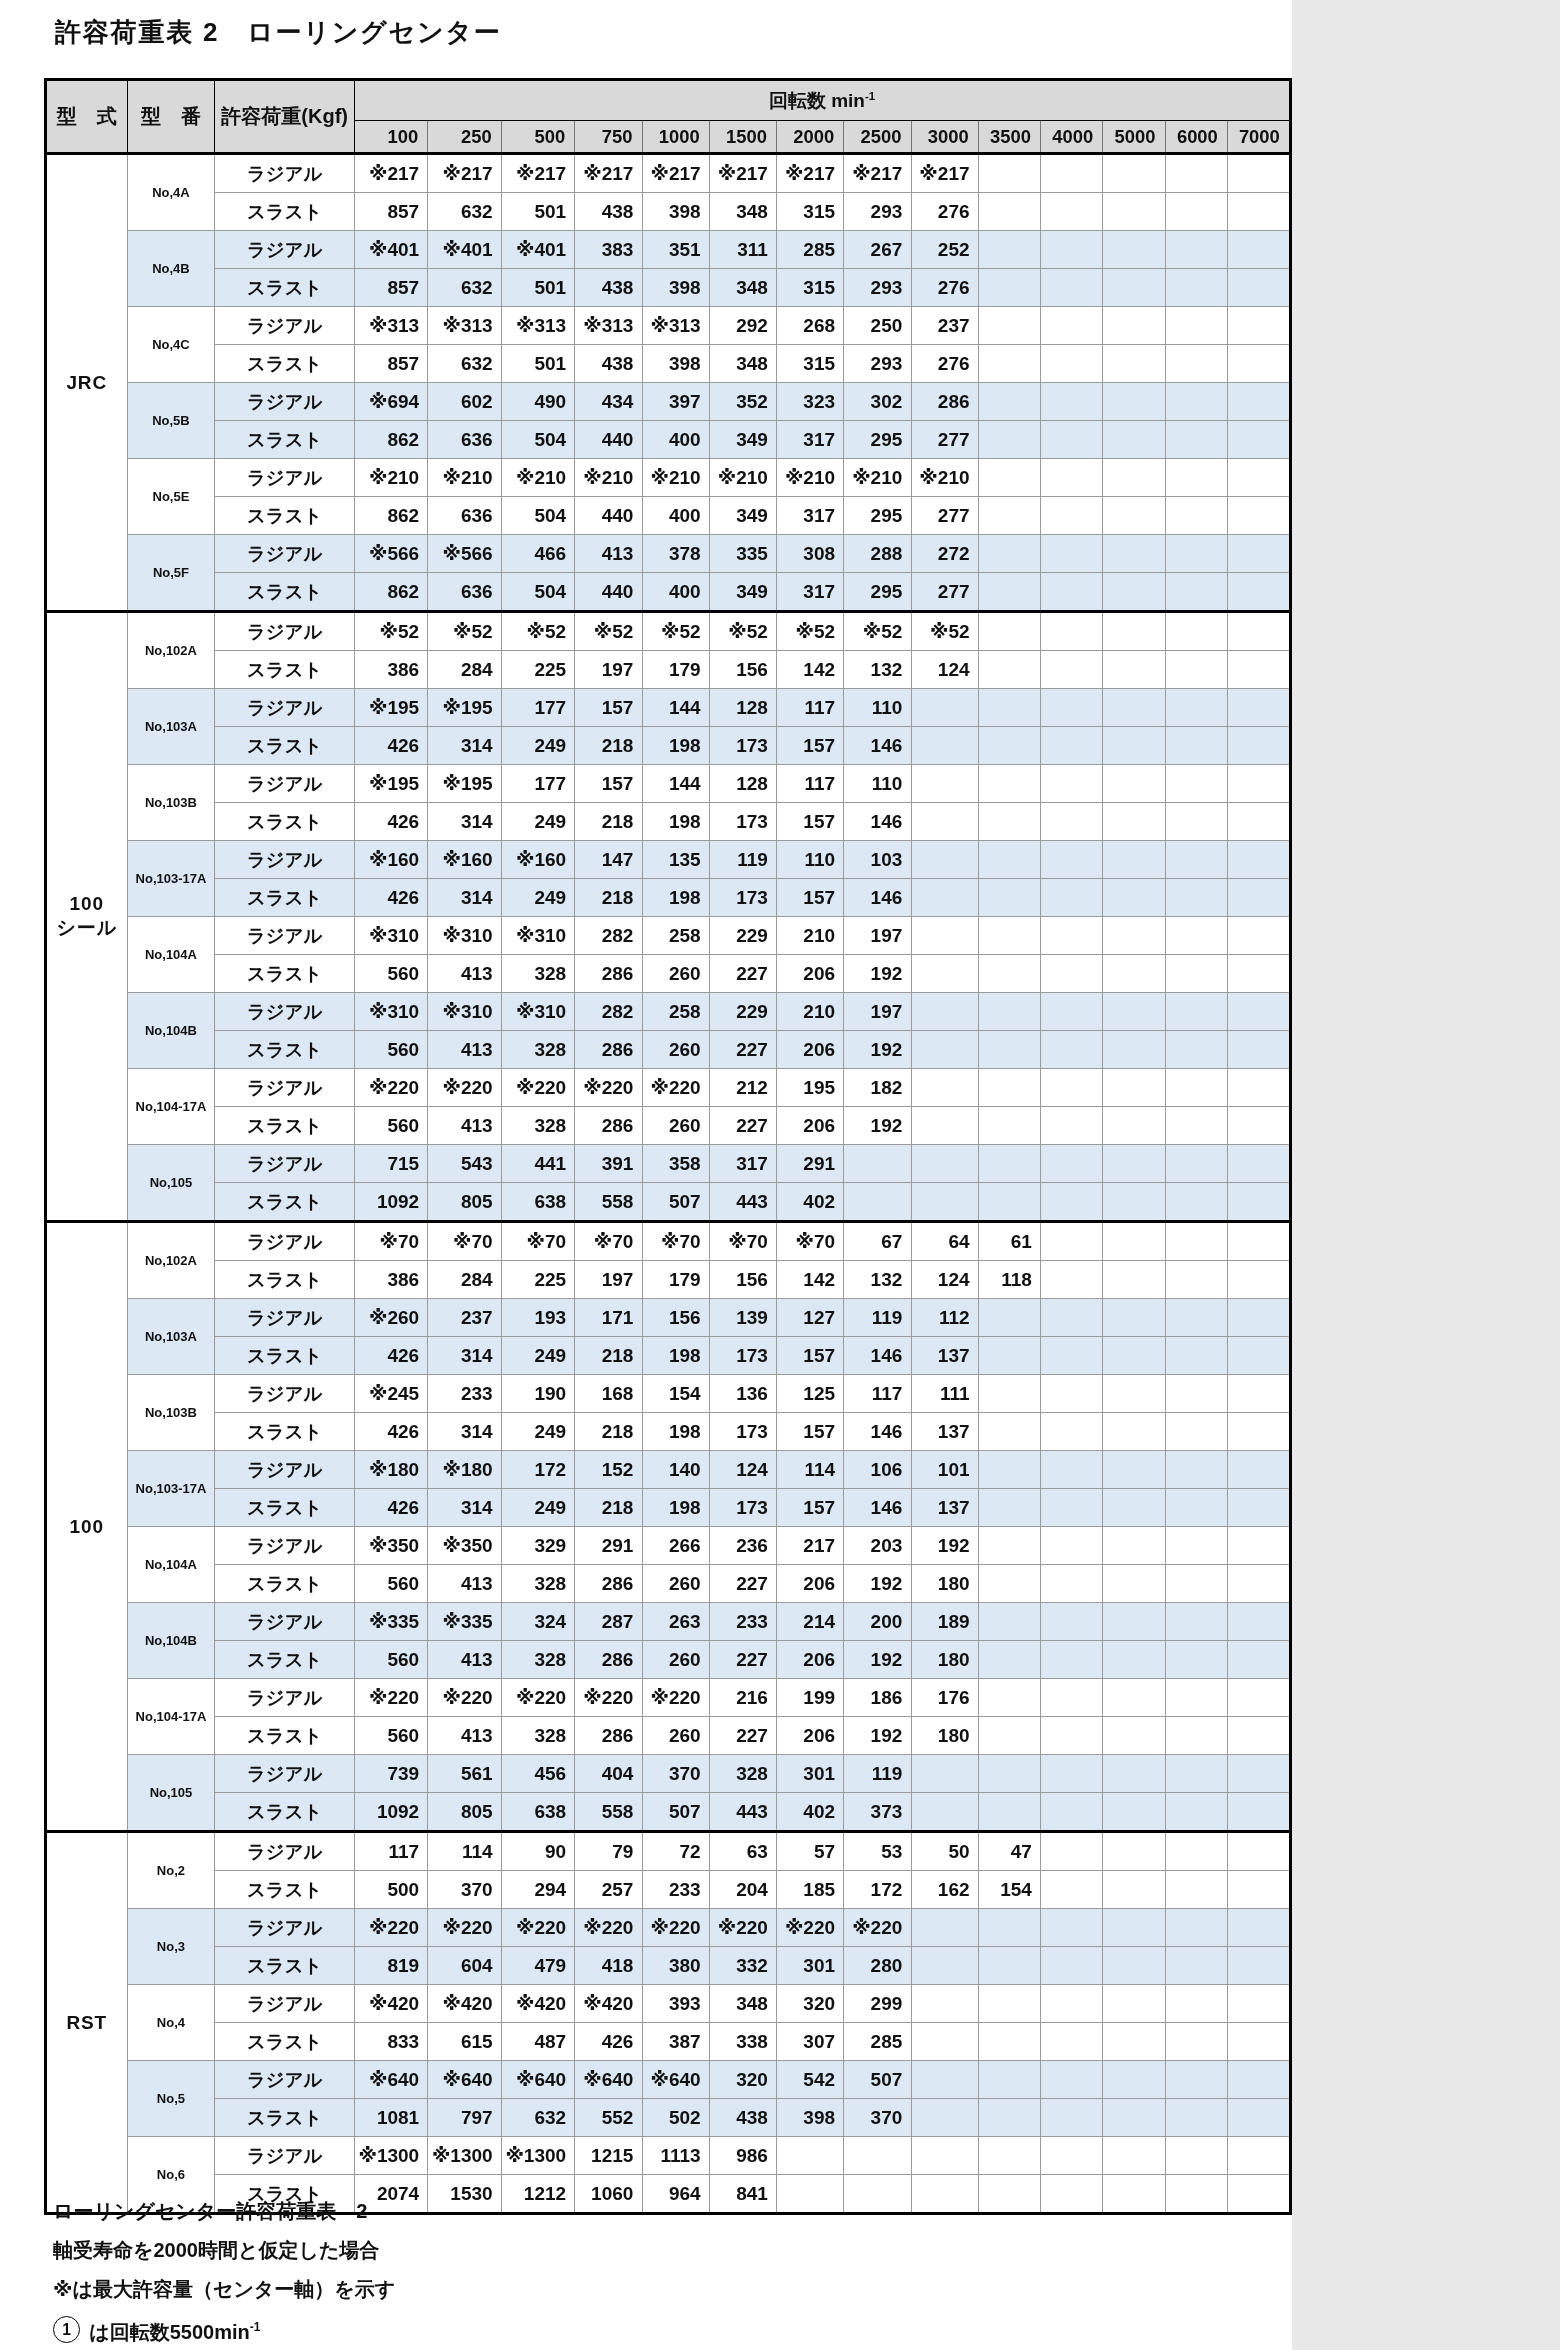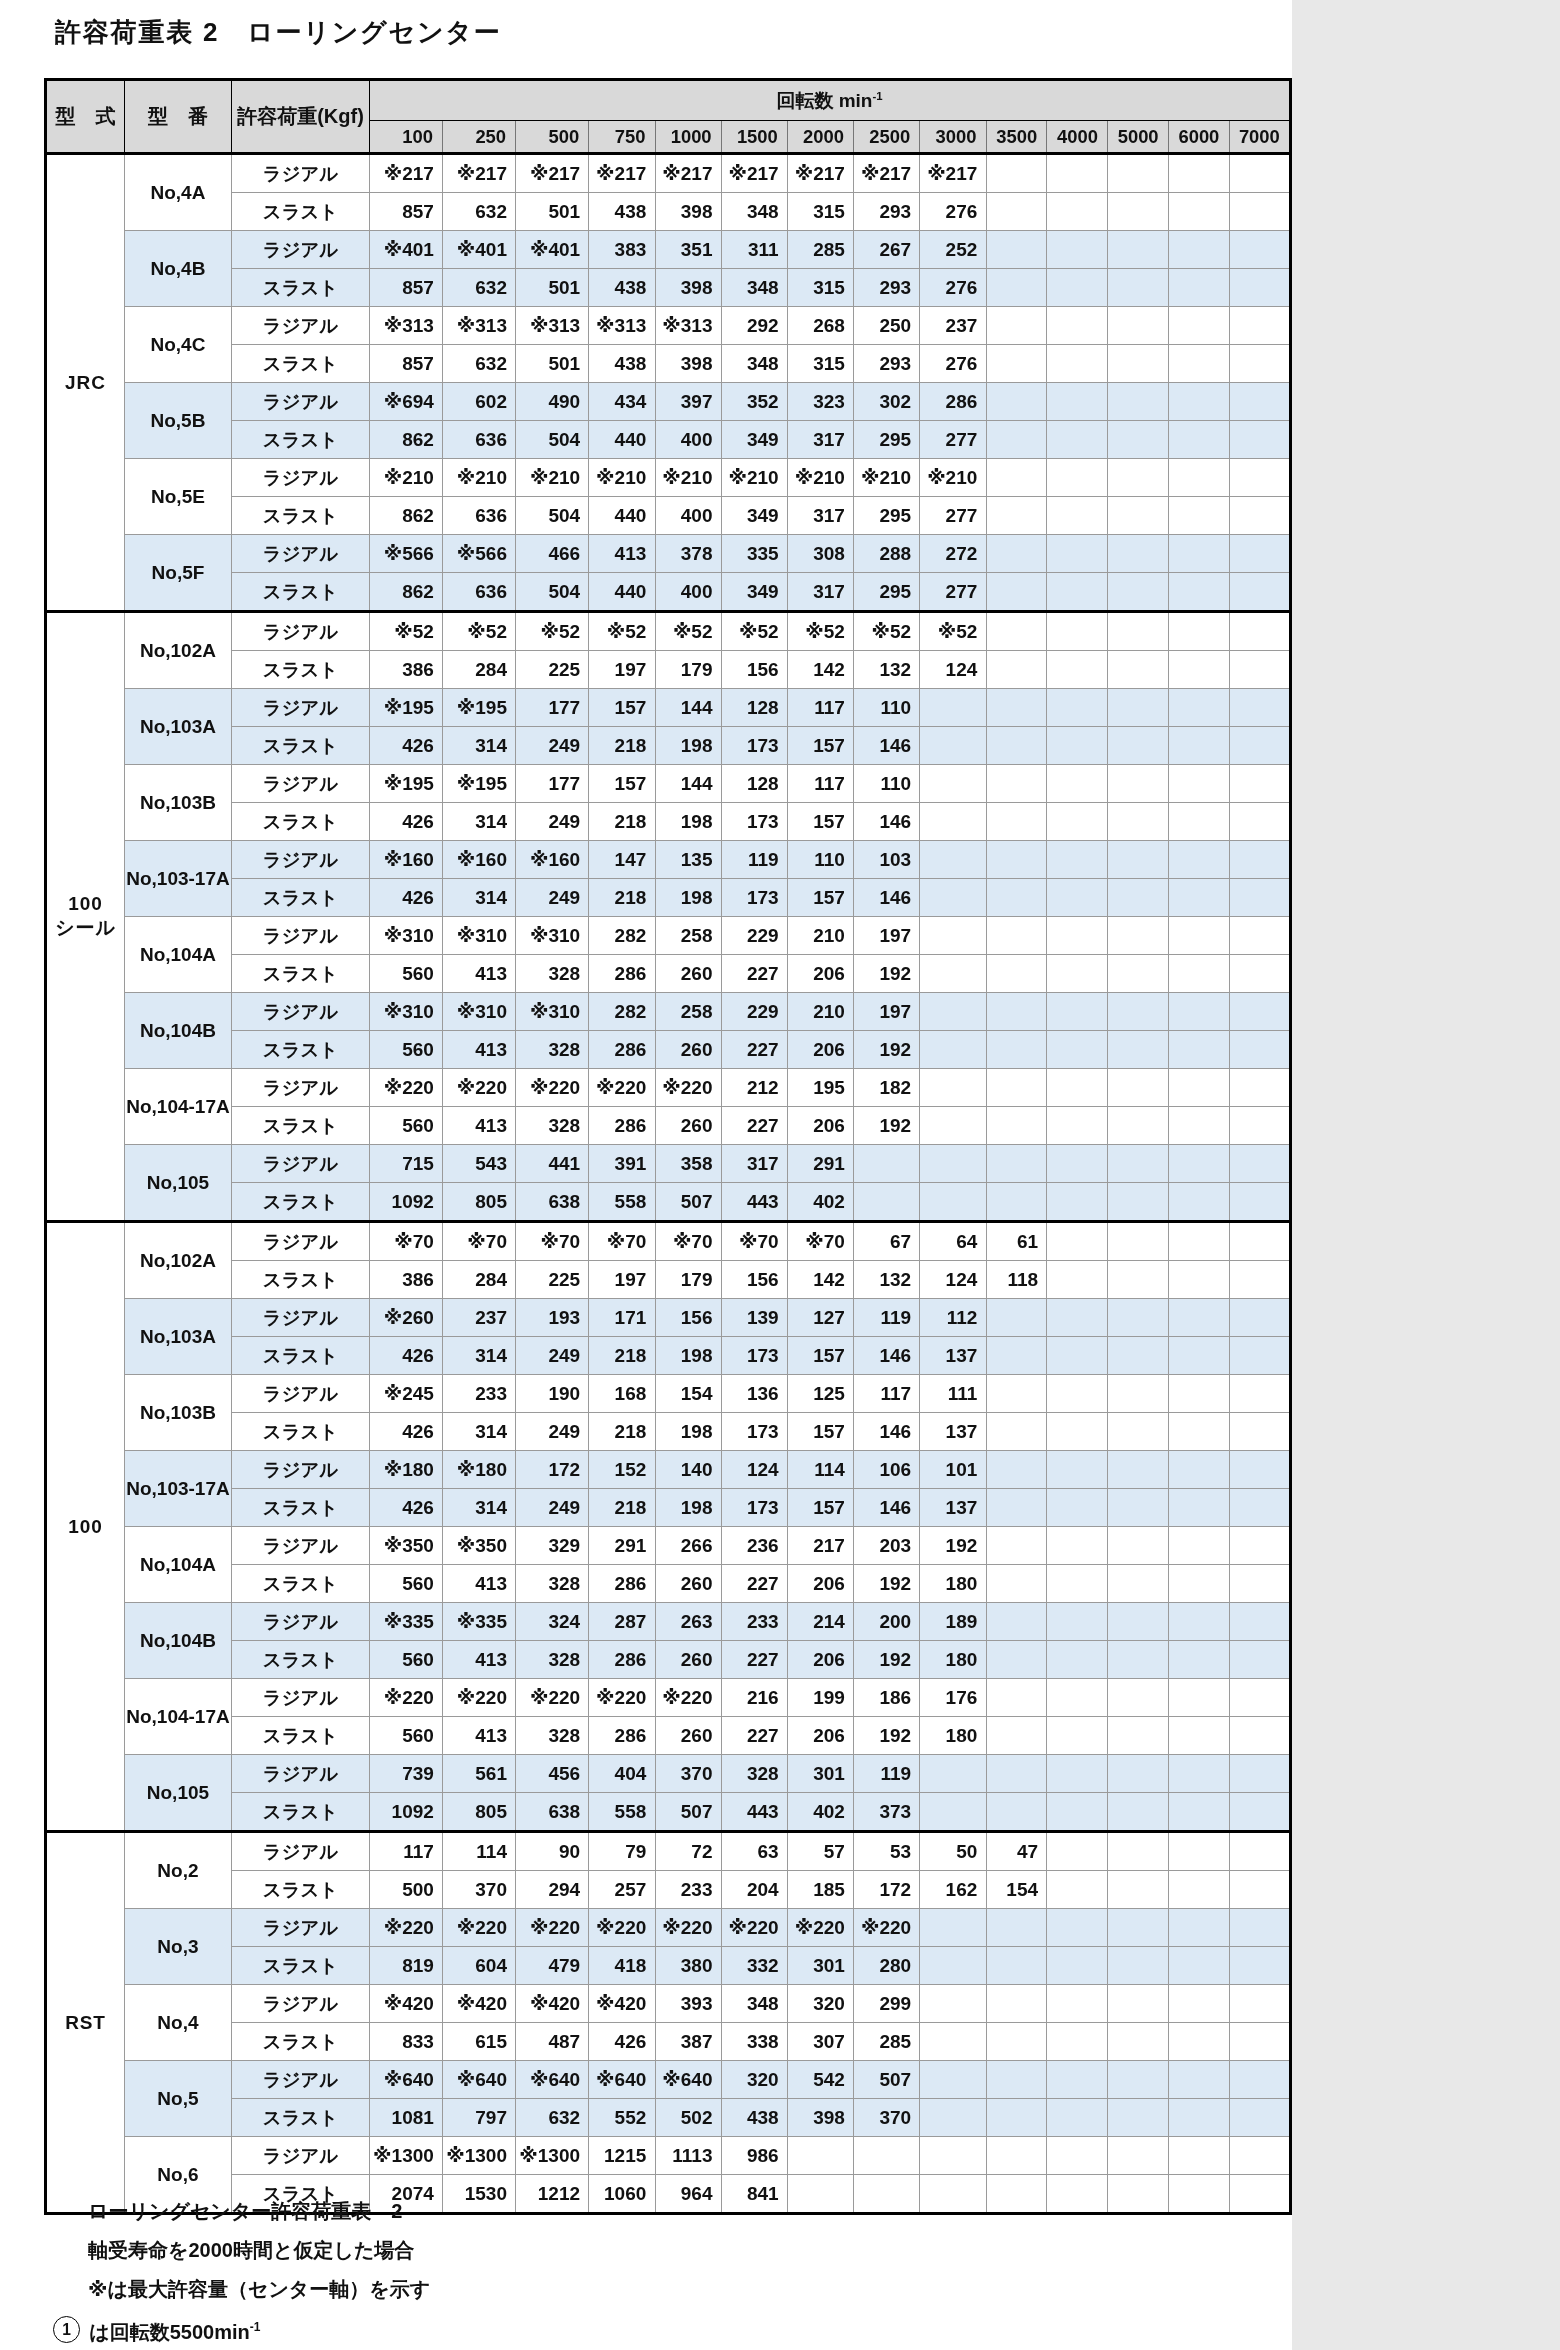--- a/index.html
+++ b/index.html
@@ -20,29 +20,29 @@
     font-weight:bold;overflow:hidden;white-space:nowrap;
   }
   
   tr.h1 td{background:#d9d9d9;border:1.8px solid #000;text-align:center;font-size:20px;}
   tr.h1 td.rpm{height:37px;font-size:19px;}
   tr.h2 td{background:#d9d9d9;height:29px;text-align:right;padding-right:9.2px;font-size:18.4px;border:0.9px solid #777;border-bottom:2.8px solid #000;}
   
   tr.dr td{height:35px;}
   td.val{text-align:right;padding-right:8.3px;font-size:19px;}
   td.lt{text-align:center;font-size:18.4px;}
-  td.mno{text-align:center;font-size:19px;margin-left:8px;}
+  td.mno{text-align:center;font-size:13px;margin-left:8px;}
   td.grp{text-align:center;font-size:19px;letter-spacing:0.9px;background:#fff;border-right:0.9px solid #9a9a9a;}
   tr.blue td{background:#dce9f5;}
   tr.sec td{border-top:3.7px solid #000;}
   sup{font-size:0.6em;}
   
   .kgf-note{position:absolute;top:2112px;left:52px;width:1448px;text-align:right;font-size:21px;font-weight:bold;}
   .notes{position:absolute;left:53px;top:2193px;font-size:20px;font-weight:bold;line-height:37px;}
-  .notes .nline{margin-bottom:1.8px;margin-left:35px;}
+  .notes .nline{margin-bottom:1.8px;}
   .numnote{display:flex;align-items:center;height:40px;}
   .circ{
     display:inline-flex;align-items:center;justify-content:center;
     width:25px;height:25px;border:1.8px solid #000;border-radius:50%;
     font-size:15.6px;margin-right:9.2px;flex:0 0 auto;
   }
 </style>
 </head>
 <body>
 

